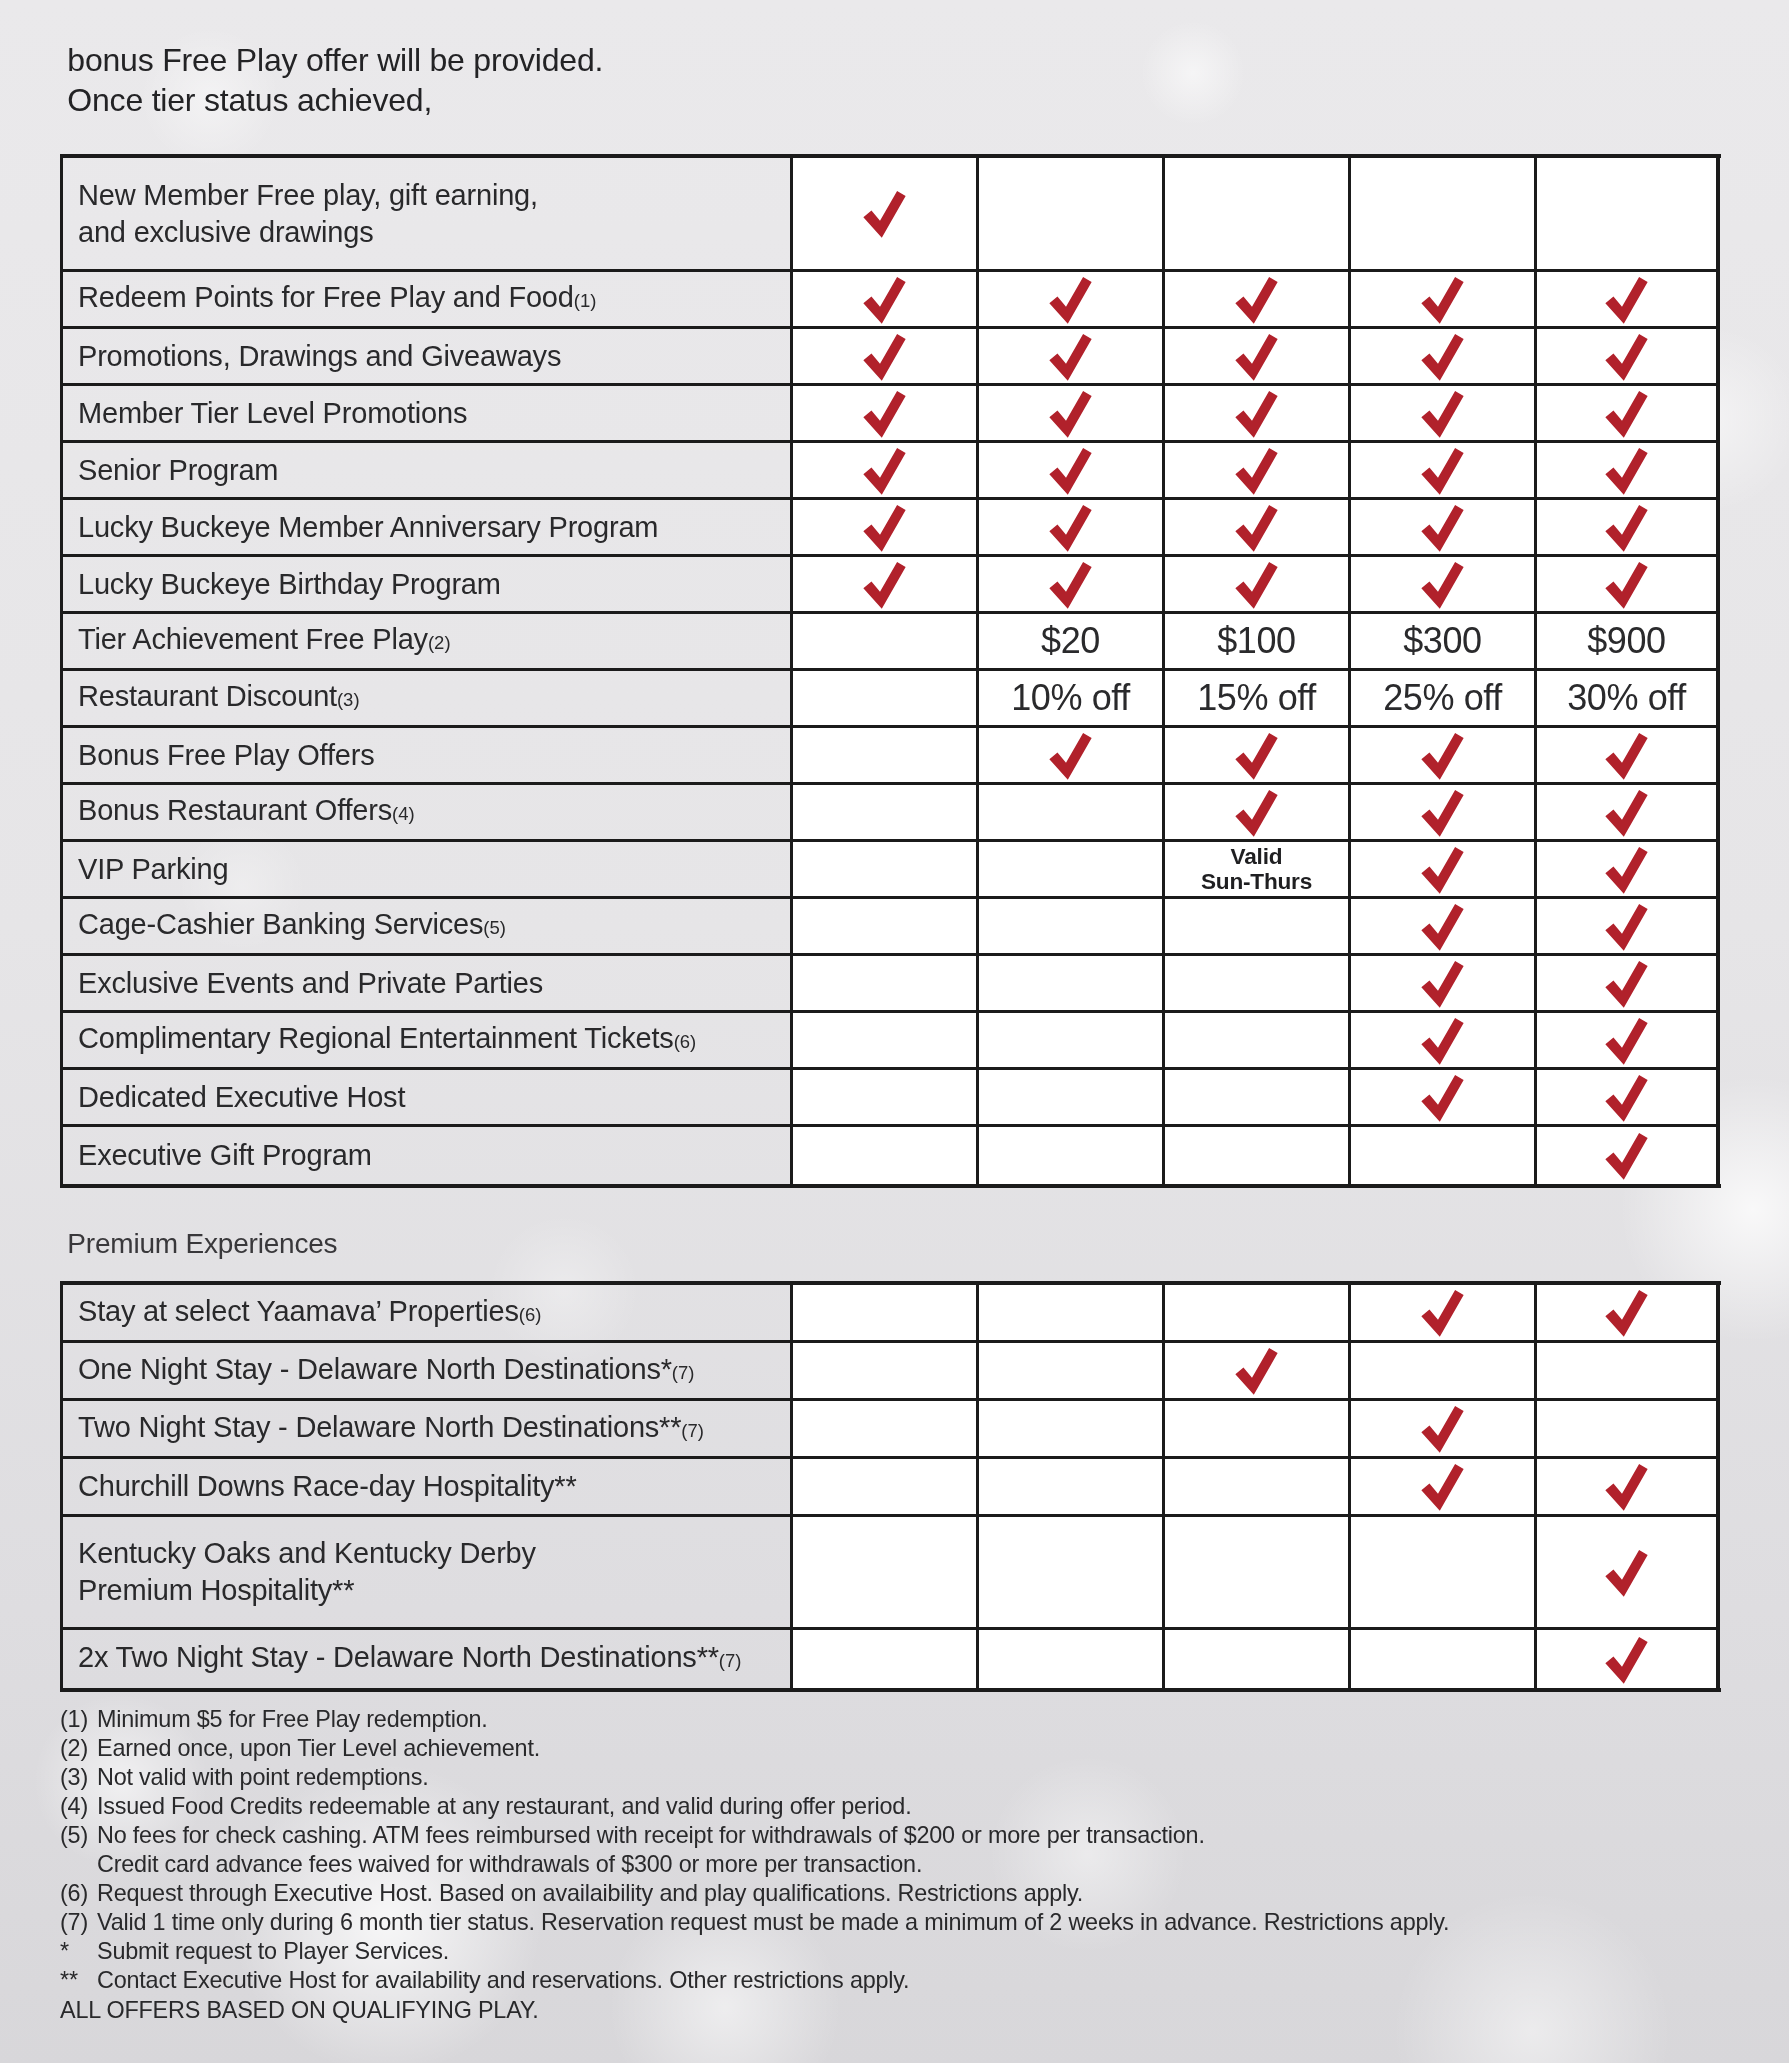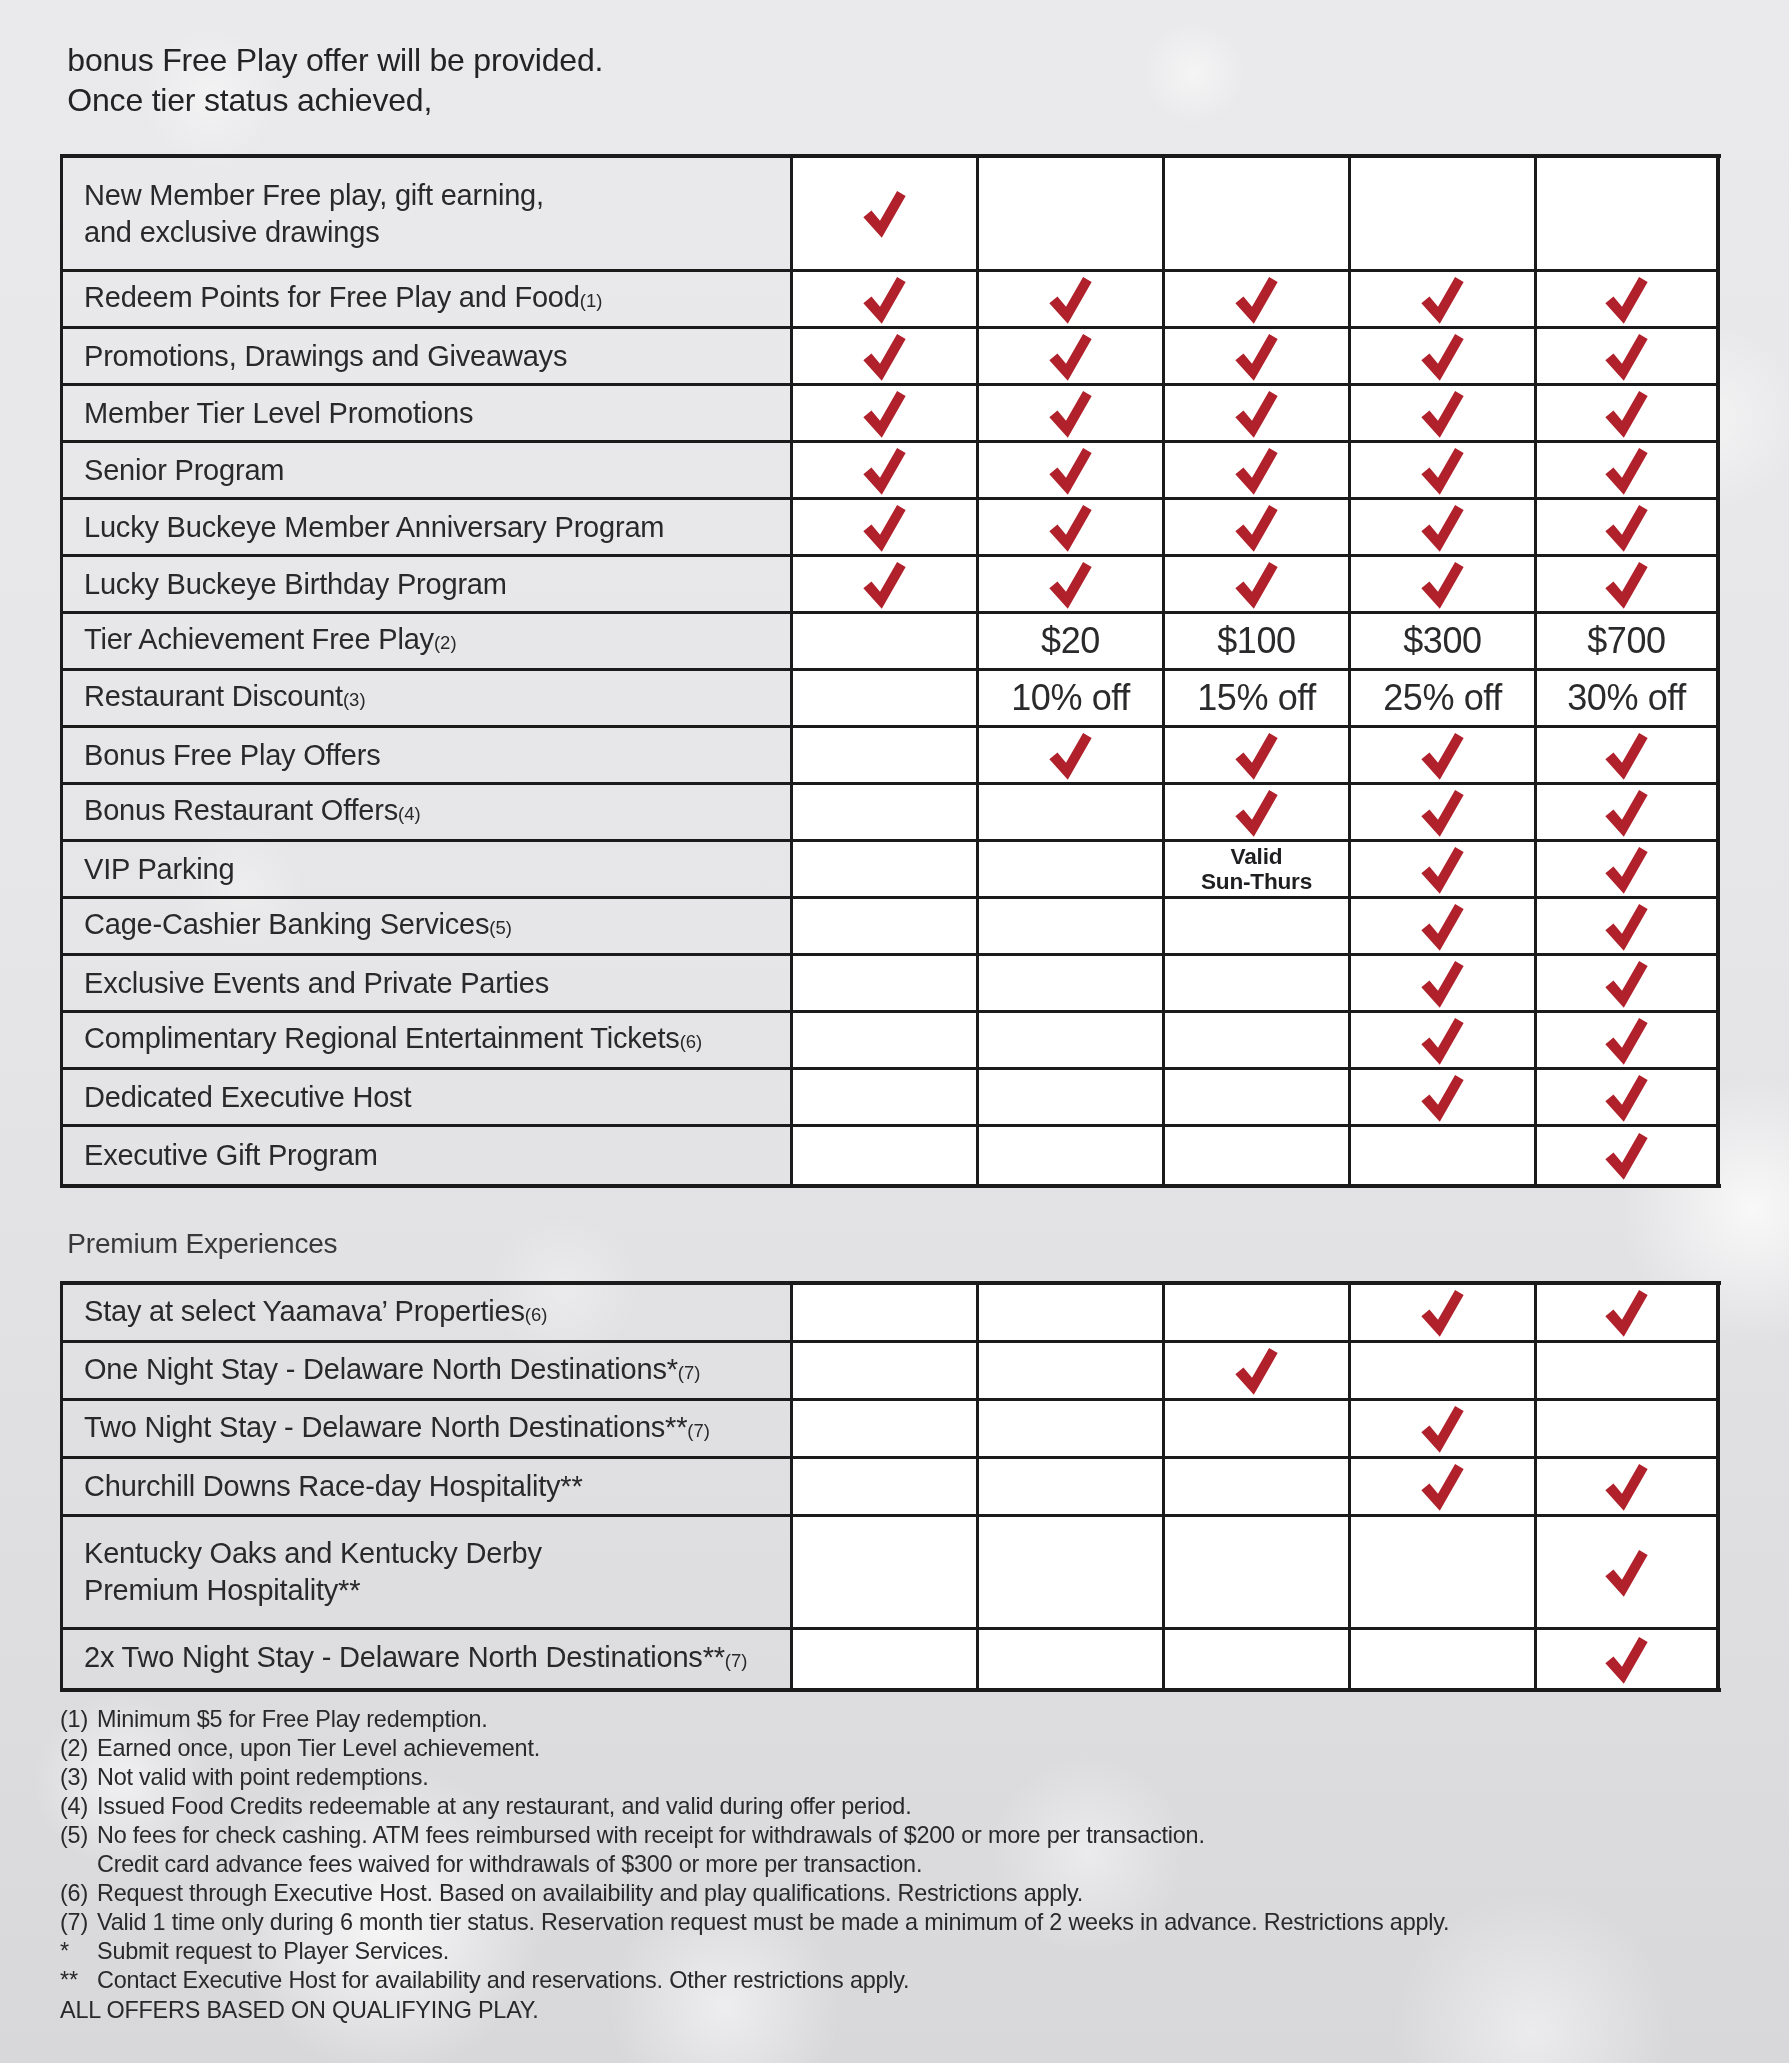--- a/index.html
+++ b/index.html
@@ -43,21 +43,21 @@
     display:grid;
     grid-template-columns:730px repeat(5,186px);
     border-top:4.8px solid var(--line);
     border-bottom:4px solid var(--line);
   }
   .cell{border-bottom:3.2px solid var(--line);min-width:0;}
   .cell.last-row{border-bottom:none;}
   .label-cell{
     border-left:3.2px solid var(--line);
     display:flex;align-items:center;
-    padding-left:21px;
+    padding-left:15px;
     font-size:29px;line-height:37px;letter-spacing:-0.2px;
     color:var(--ink);
     white-space:nowrap;
   }
   .note{font-size:18.5px;letter-spacing:0;}
   .data-cell{
     border-left:3.2px solid var(--line);
     background:#ffffff;
     display:flex;align-items:center;justify-content:center;
     overflow:visible;
@@ -277,21 +277,21 @@
       <div class="cell data-cell">
         <span class="cell-value">$20</span>
       </div>
       <div class="cell data-cell">
         <span class="cell-value">$100</span>
       </div>
       <div class="cell data-cell">
         <span class="cell-value">$300</span>
       </div>
       <div class="cell data-cell col-last">
-        <span class="cell-value">$700</span>
+        <span class="cell-value">$900</span>
       </div>
       <div class="cell label-cell">
         <span class="label-text"><span>Restaurant Discount</span><span class="note">(3)</span></span>
       </div>
       <div class="cell data-cell"></div>
       <div class="cell data-cell">
         <span class="cell-value">10% off</span>
       </div>
       <div class="cell data-cell">
         <span class="cell-value">15% off</span>

